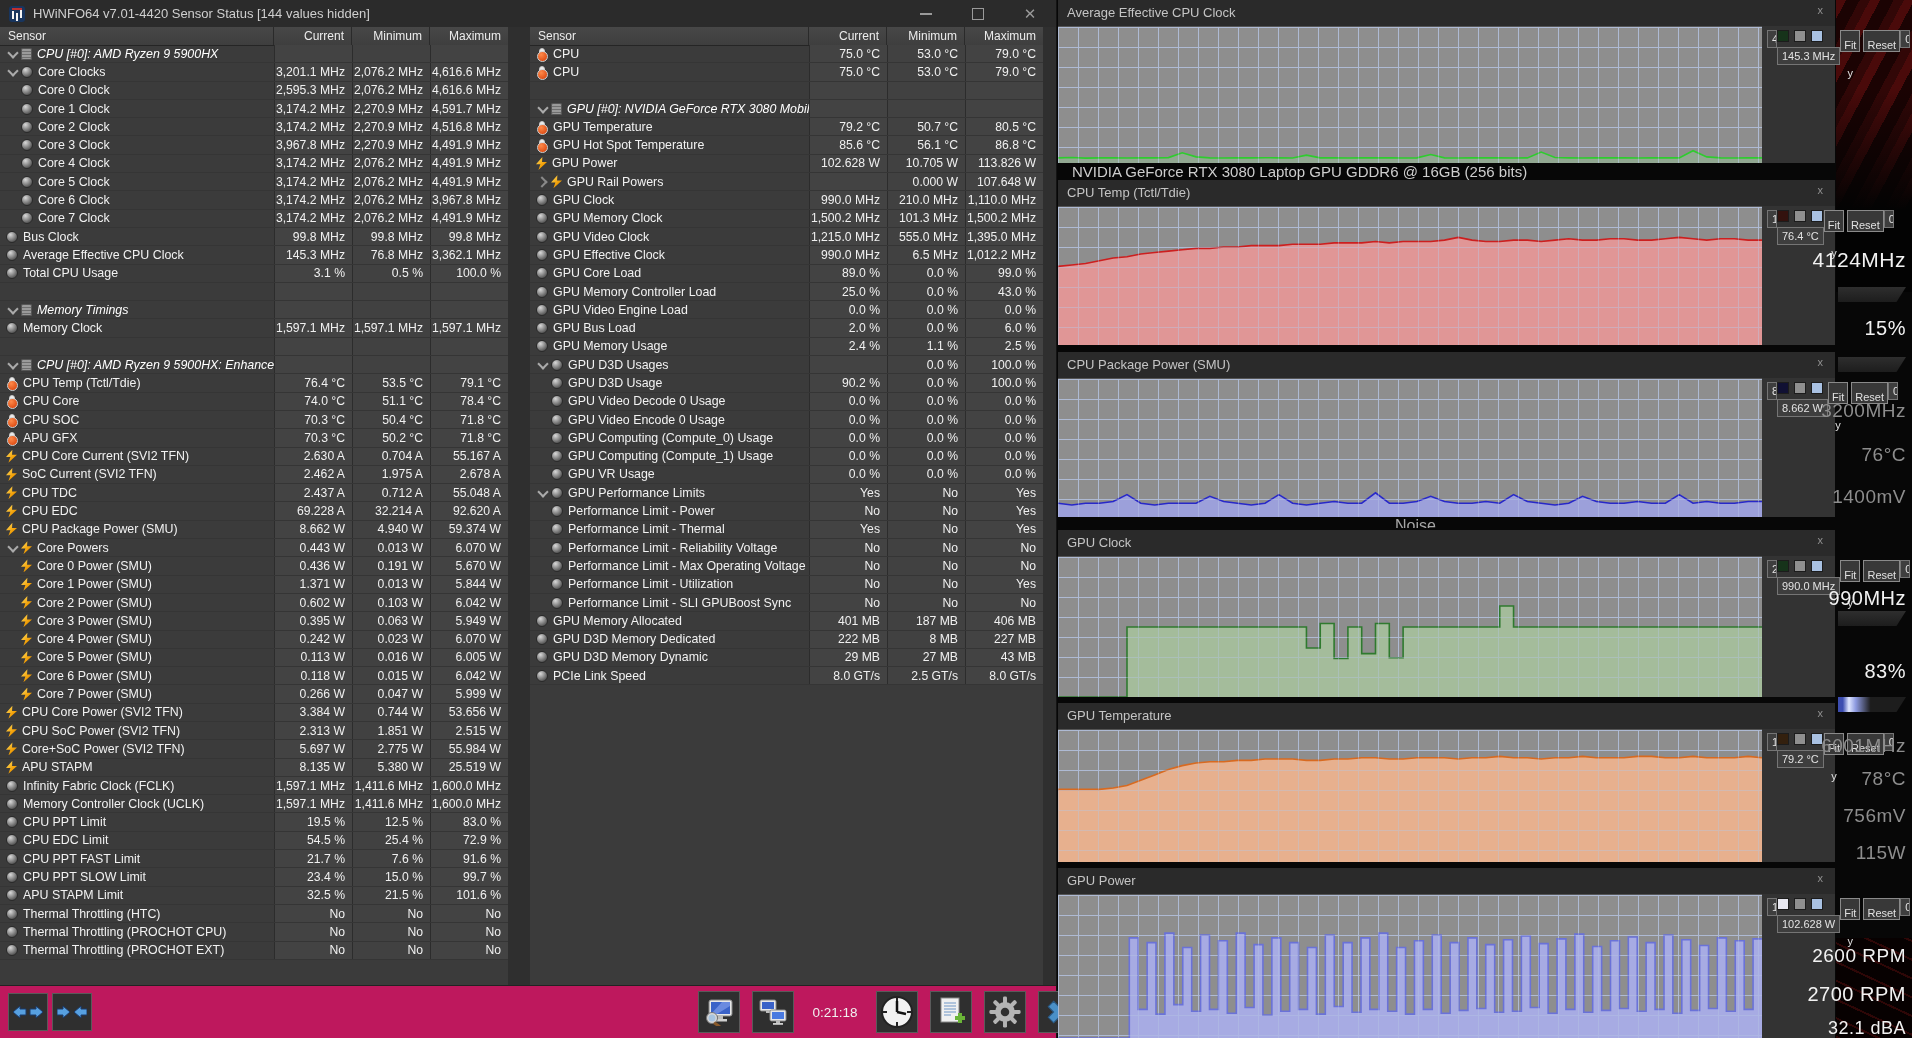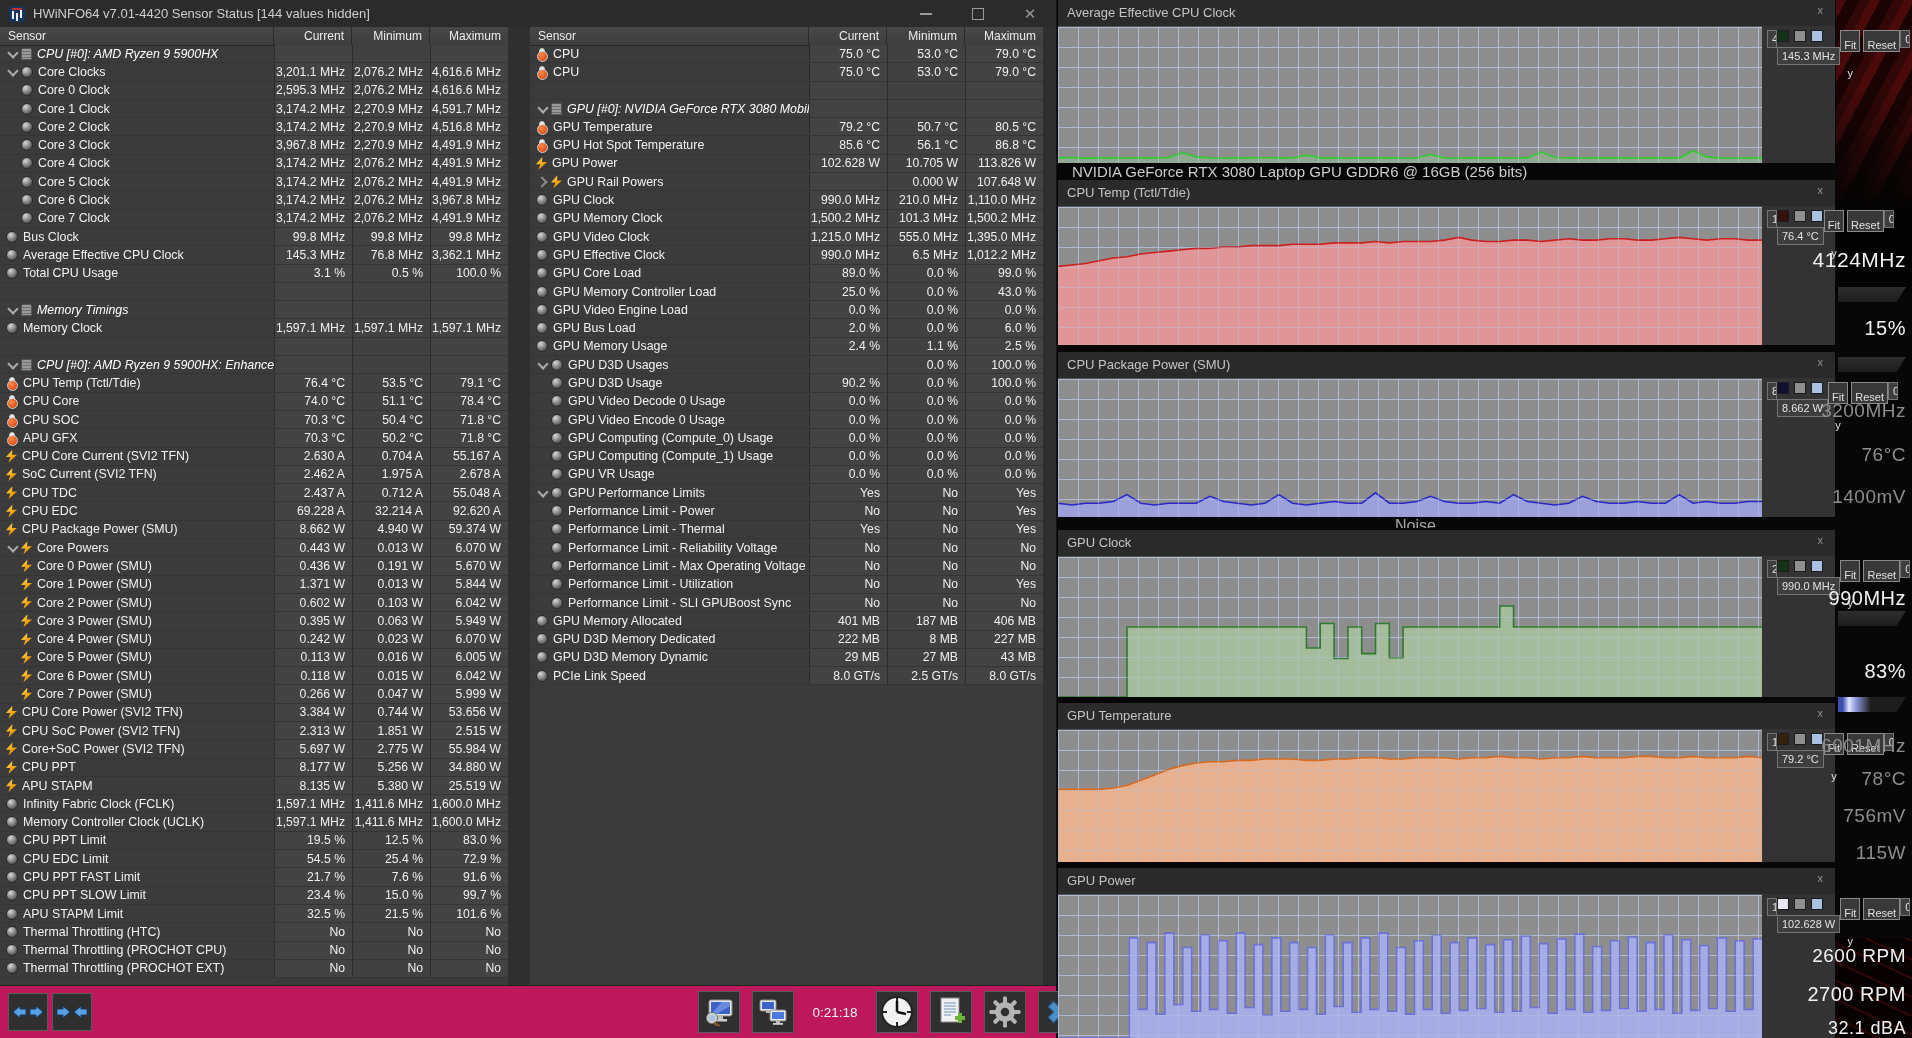--- a/index.html
+++ b/index.html
@@ -484,29 +484,20 @@
                 <span class="ico bolt"></span>
                 <span class="lbl">Core+SoC Power (SVI2 TFN)</span>
               </div>
               <div class="cell val c">5.697 W</div>
               <div class="cell val m">2.775 W</div>
               <div class="cell val x">55.984 W</div>
             </div>
             <div class="trow">
               <div class="cell name ind1">
                 <span class="ico bolt"></span>
-                <span class="lbl">CPU PPT</span>
-              </div>
-              <div class="cell val c">8.177 W</div>
-              <div class="cell val m">5.256 W</div>
-              <div class="cell val x">34.880 W</div>
-            </div>
-            <div class="trow">
-              <div class="cell name ind1">
-                <span class="ico bolt"></span>
                 <span class="lbl">APU STAPM</span>
               </div>
               <div class="cell val c">8.135 W</div>
               <div class="cell val m">5.380 W</div>
               <div class="cell val x">25.519 W</div>
             </div>
             <div class="trow">
               <div class="cell name ind1">
                 <span class="ico ball"></span>
                 <span class="lbl">Infinity Fabric Clock (FCLK)</span>

